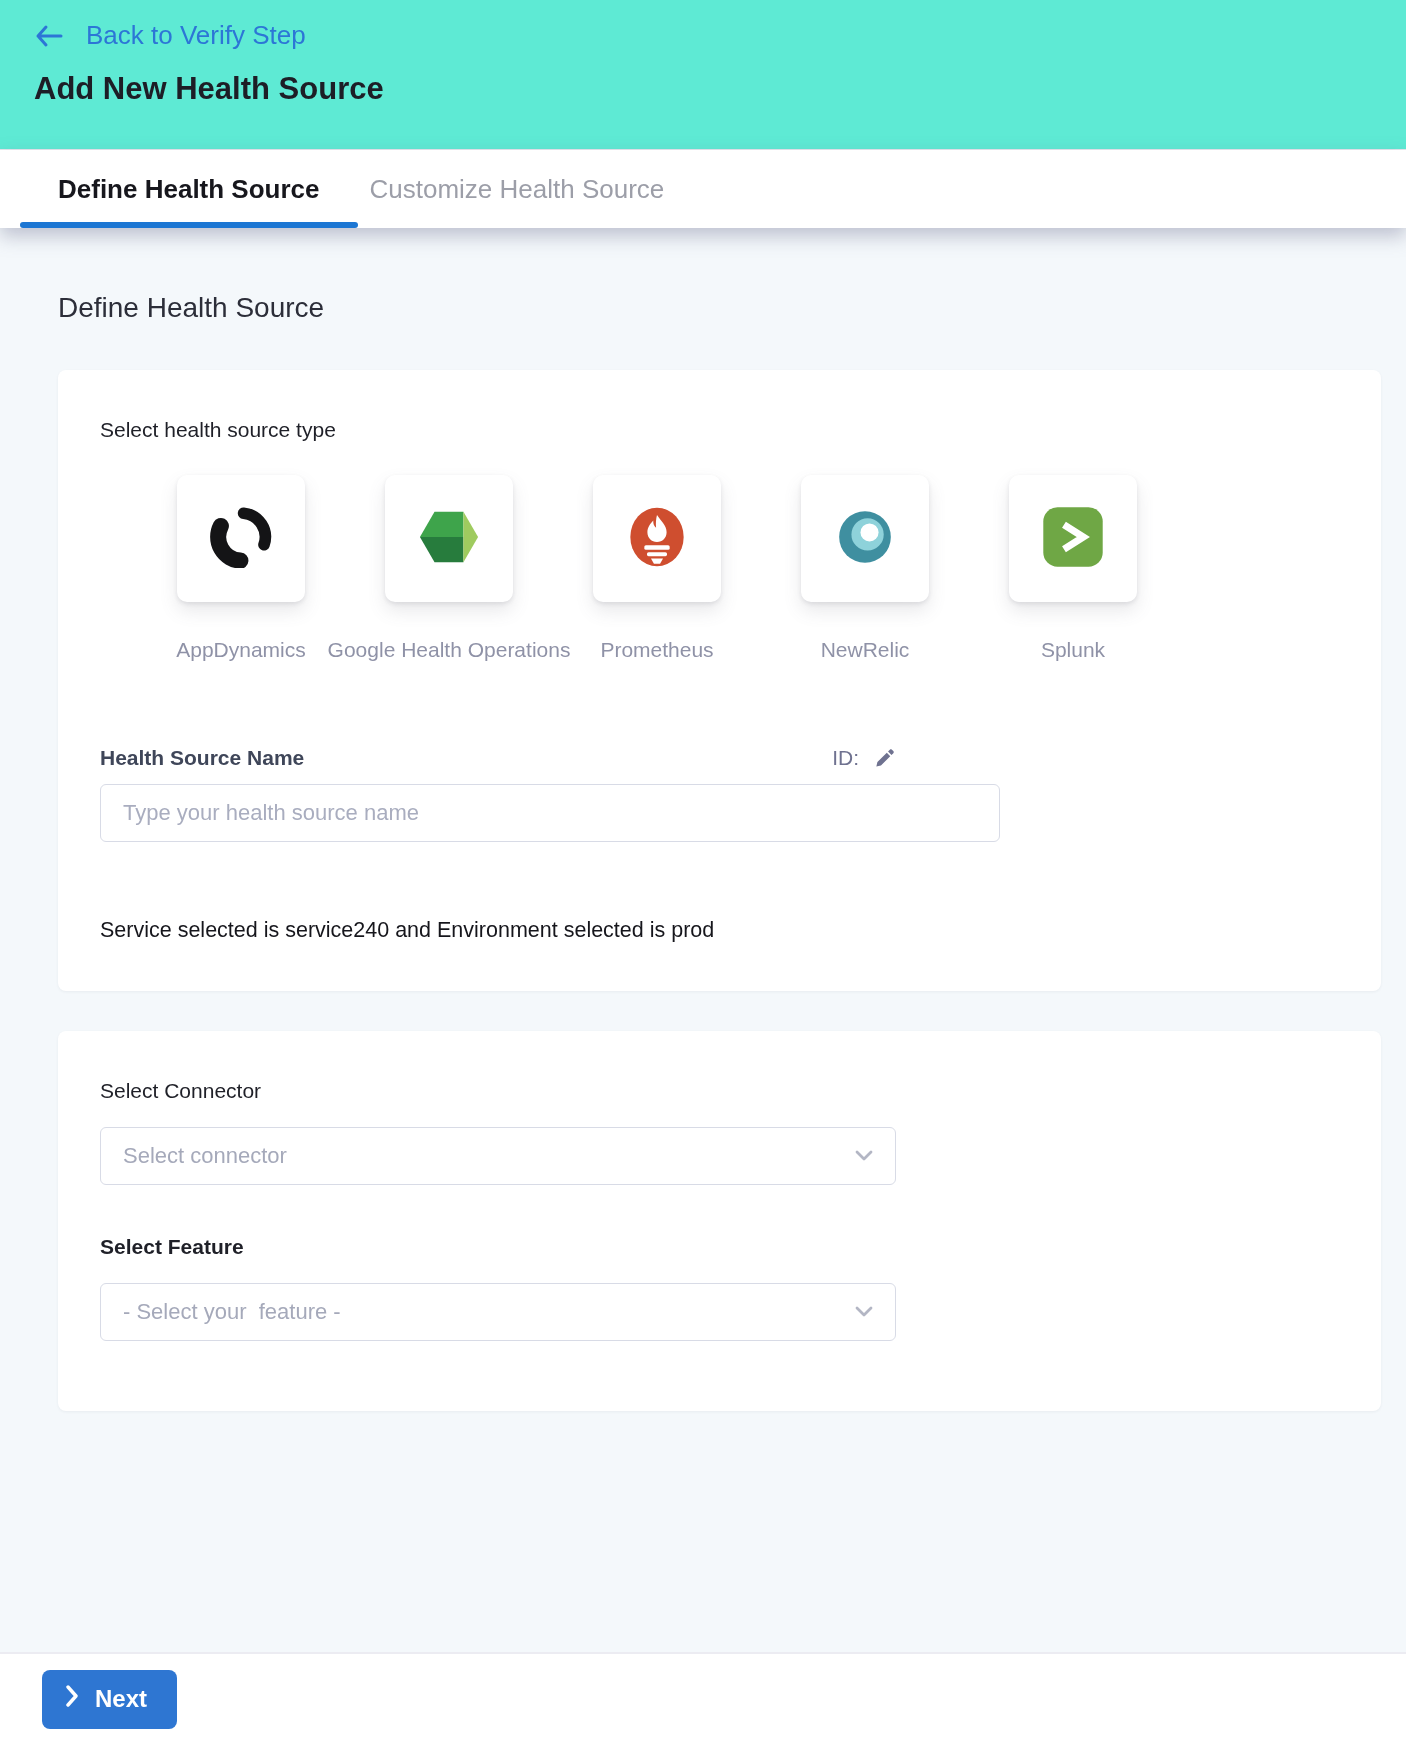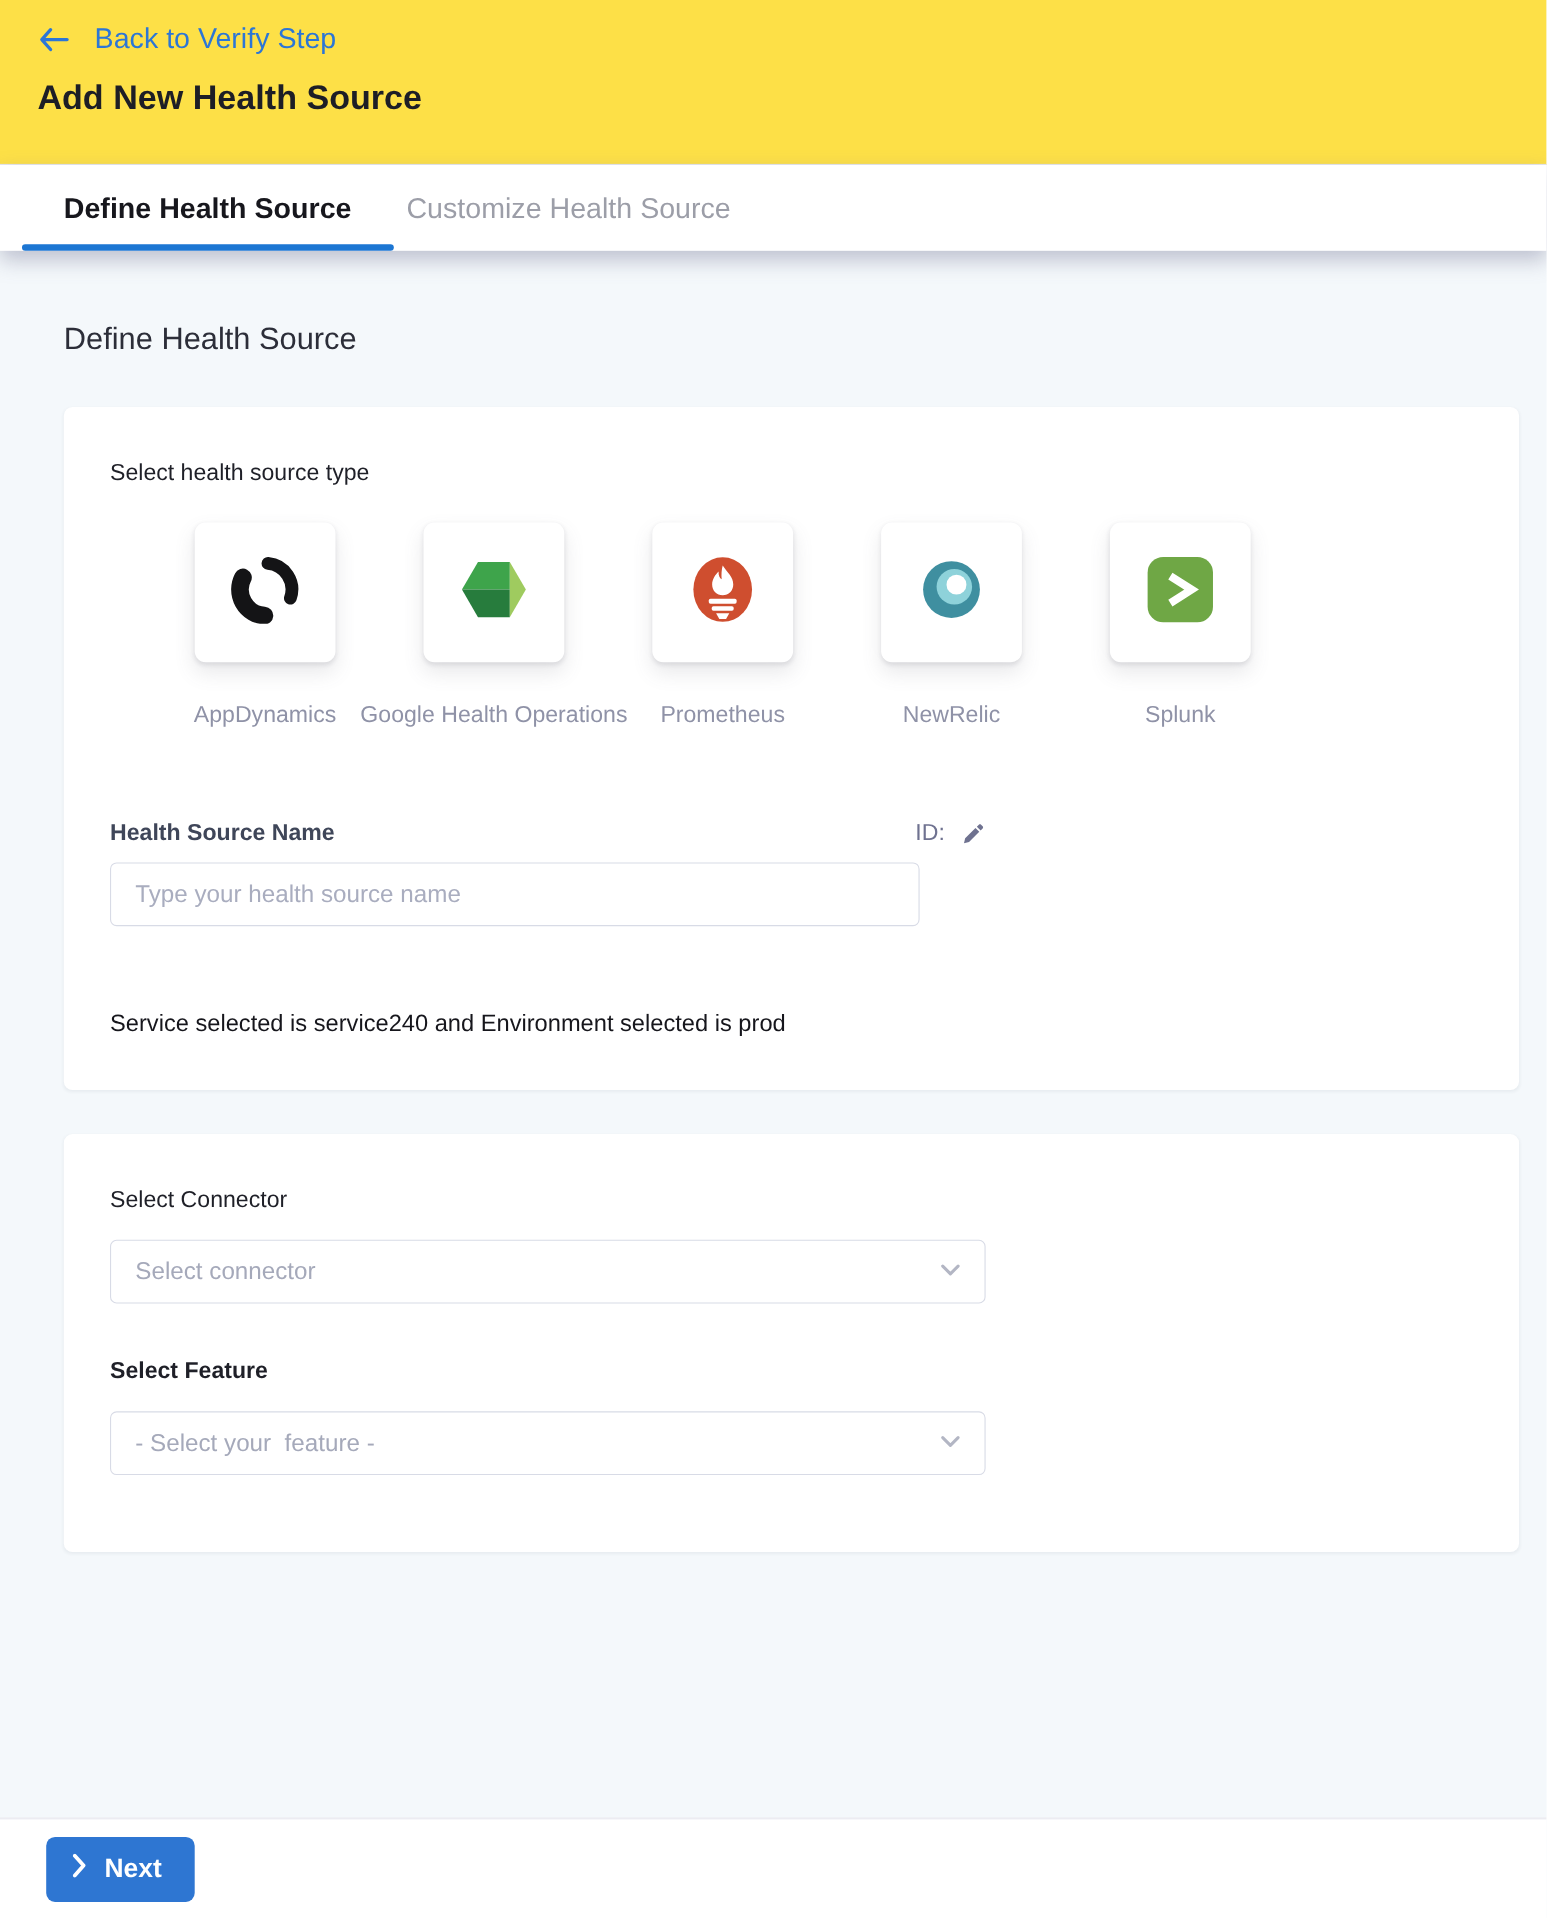--- a/index.html
+++ b/index.html
@@ -3,21 +3,21 @@
 <meta charset="utf-8">
 <style>
   * { margin:0; padding:0; box-sizing:border-box; }
   html,body { width:1406px; height:1744px; overflow:hidden; }
   body {
     font-family:"Liberation Sans","DejaVu Sans",sans-serif;
     background:#ffffff; color:#1e1f26;
     display:flex; flex-direction:column;
   }
   
-  .header { background:#fde047; padding:20px 34px 0 34px; height:150px; border-bottom:1px solid #e7e8ee; }
+  .header { background:#5eead4; padding:20px 34px 0 34px; height:150px; border-bottom:1px solid #e7e8ee; }
   .back-link { display:flex; align-items:center; gap:22px; color:#2c76d6; font-size:26px; font-weight:500; cursor:pointer; width:max-content; }
   .back-link svg { display:block; }
   .page-title { margin-top:20px; font-size:31px; font-weight:700; color:#1d1e26; }
   
   .tabbar { position:relative; z-index:3; background:#fff; height:78px; display:flex; align-items:center;
             padding-left:58px; gap:50px; box-shadow:0 8px 18px rgba(100,103,136,0.38); }
   .tab { position:relative; height:100%; display:flex; align-items:center; font-size:26px; cursor:pointer; }
   .tab.active { font-weight:700; color:#17171d; padding:0 20px; margin:0 -20px; }
   .tab.inactive { color:#9c9ea8; font-weight:400; }
   .tab-underline { position:absolute; left:-18px; right:-18px; bottom:0; height:6px; background:#1c76d3; border-radius:4px; }
@@ -34,21 +34,21 @@
   .tile { width:128px; height:127px; background:#fff; border-radius:10px; cursor:pointer;
           box-shadow:0 2px 4px rgba(40,41,61,0.10), 0 9px 18px rgba(96,97,112,0.14);
           display:flex; align-items:center; justify-content:center; }
   .tile-label { margin-top:36px; font-size:21px; color:#8f92a7; white-space:nowrap; }
   
   .name-row { margin-top:84px; width:796px; display:flex; justify-content:space-between; align-items:center; }
   .name-label { font-size:21px; font-weight:600; color:#3f4659; }
   .id-group { display:flex; align-items:center; gap:14px; }
   .id-label { font-size:21px; color:#6f7290; }
   .pencil-btn { cursor:pointer; display:flex; }
-  .text-input { margin-top:14px; width:736px; height:58px; border:1px solid #d8dbe6; border-radius:6px;
+  .text-input { margin-top:14px; width:900px; height:58px; border:1px solid #d8dbe6; border-radius:6px;
                 background:#fff; padding:0 22px; font-size:22px; color:#2c2e39; outline:none;
                 font-family:"Liberation Sans","DejaVu Sans",sans-serif; }
   .text-input::placeholder { color:#a9adbf; opacity:1; }
   .service-note { margin-top:76px; font-size:21.5px; color:#16161c; }
   
   .heading-connect { margin-top:108px; }
   .card-connect { margin-top:40px; padding:48px 42px 70px 42px; }
   .select-box { margin-top:24px; width:796px; height:58px; border:1px solid #d8dbe6; border-radius:6px;
                 background:#fff; display:flex; align-items:center; justify-content:space-between;
                 padding:0 22px; cursor:pointer; }

